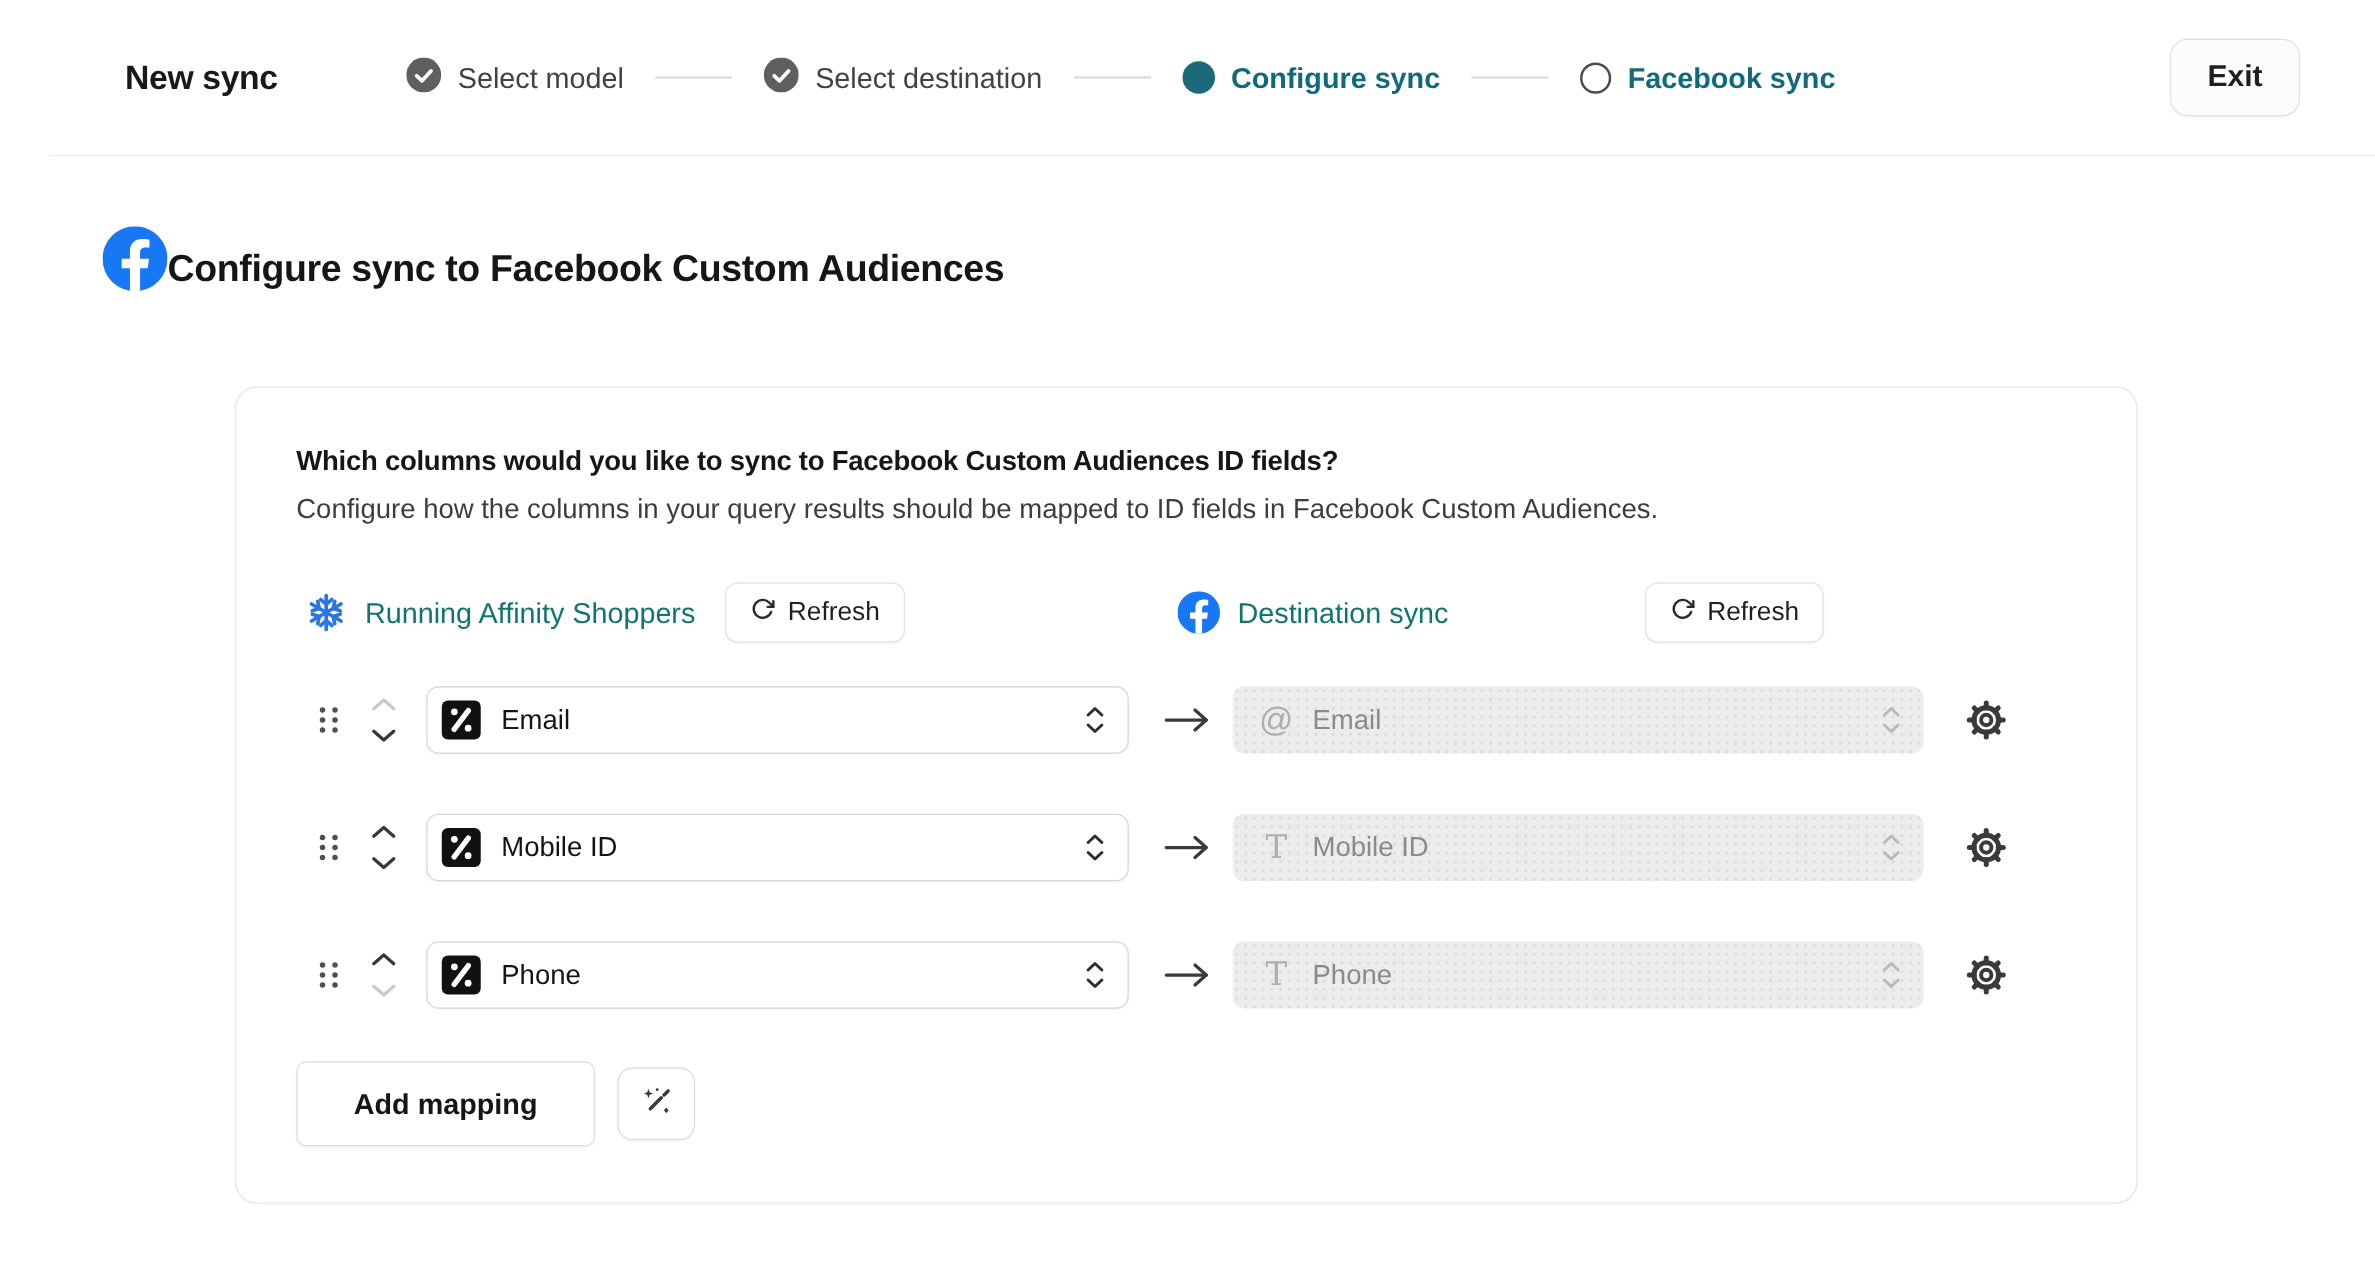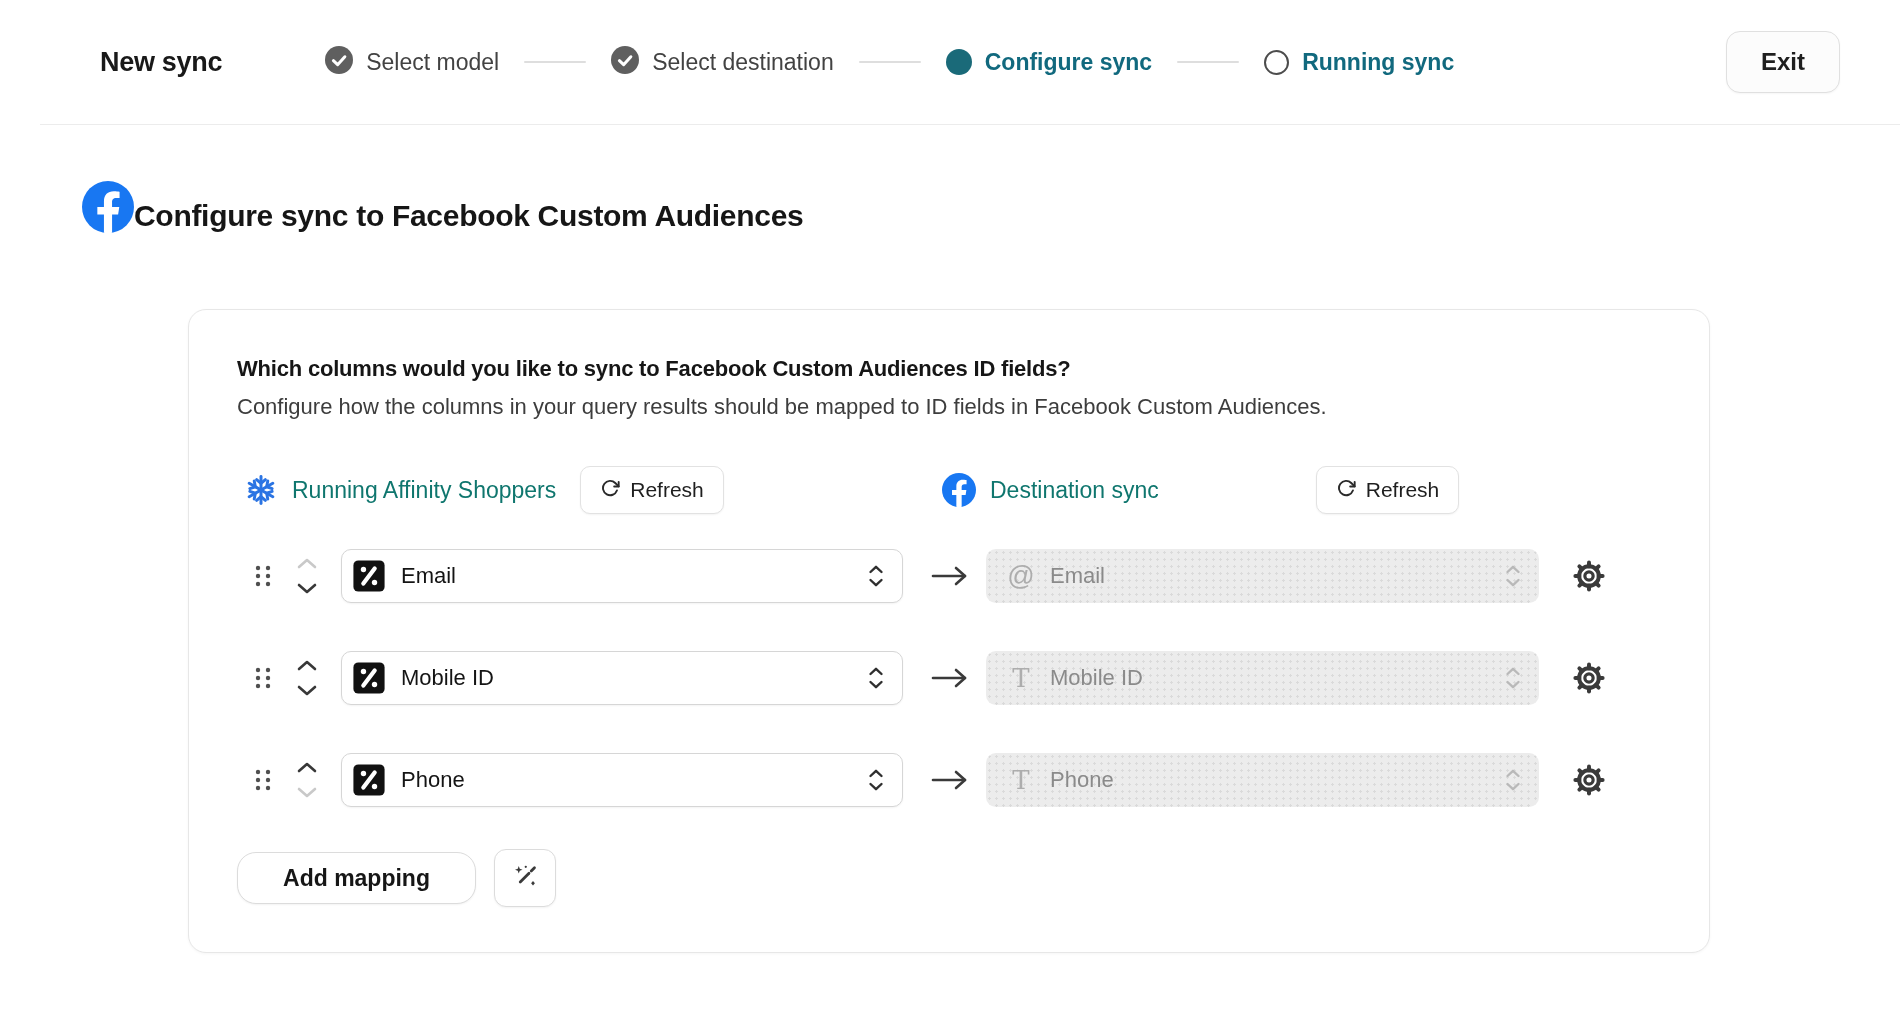--- a/index.html
+++ b/index.html
@@ -12,21 +12,21 @@
   .app-title { font-size:27px; font-weight:700; letter-spacing:-0.3px; margin-right:103px; }
   .stepper { display:flex; align-items:center; }
   .step { display:flex; align-items:center; gap:13px; cursor:pointer; }
   .step-label { font-size:23px; }
   .step.done .step-label { color:#424242; font-weight:500; }
   .step.active .step-label, .step.upcoming .step-label { color:#11697e; font-weight:600; }
   .sep { width:62px; height:2px; background:#dedede; border-radius:1px; margin:0 25px; }
   .icon-done { width:28px; height:28px; }
   .dot-active { width:26px; height:26px; border-radius:50%; background:#1a6a79; }
   .circle-upcoming { width:25px; height:25px; border-radius:50%; background:#fff; border:2px solid #4c4c4c; }
-  .exit-btn { margin-left:auto; width:114px; height:62px; border-radius:14px;
+  .exit-btn { margin-left:auto; width:104px; height:62px; border-radius:14px;
     background:#fcfcfc; border:1px solid #e0e0e0; font-size:24px; font-weight:600;
     color:#1f1f1f; font-family:inherit; cursor:pointer; box-shadow:0 1px 2px rgba(0,0,0,.04); }
 
   
   .page-heading { display:flex; align-items:flex-end; padding-left:82px; margin-top:56px; }
   .fb-badge-lg { width:52px; height:52px; display:block; }
   .page-heading h1 { font-size:30px; font-weight:600; letter-spacing:-0.3px; color:#161616; }
 
   
   .card { width:1522px; margin:76px 0 0 188px; background:#fff; border:1px solid #e7e7e7;
@@ -64,21 +64,21 @@
     background-image:radial-gradient(rgba(0,0,0,0.075) 1px, transparent 1.3px);
     background-size:7px 7px; padding:0 18px 0 18px; }
   .dest-type-icon { width:34px; text-align:center; margin-right:12px; font-size:27px; color:#adadad; }
   .dest-type-icon.serif-t { font-family:"DejaVu Serif", serif; font-size:26px; }
   .dest-select .select-label { color:#8a8a8a; }
   .dest-select .select-caret { color:#b9b9b9; }
   .gear-btn { background:none; border:none; padding:0; line-height:0; cursor:pointer; }
 
   
   .actions { display:flex; align-items:center; gap:18px; margin-top:27px; }
-  .add-mapping-btn { width:239px; height:52px; border-radius:19px; background:#fff;
+  .add-mapping-btn { width:239px; height:68px; border-radius:8px; background:#fff;
     border:1px solid #dcdcdc; font-family:inherit; font-size:23px; font-weight:600;
     color:#161616; cursor:pointer; box-shadow:0 1px 2px rgba(0,0,0,.05); }
   .wand-btn { width:62px; height:58px; border-radius:12px; background:#fff; border:1px solid #dcdcdc;
     display:flex; align-items:center; justify-content:center; cursor:pointer;
     box-shadow:0 1px 2px rgba(0,0,0,.05); }
 </style>
 </head>
 <body>
 
 <header class="topbar">
@@ -108,21 +108,21 @@
     <div class="sep"></div>
 
     <div class="step active">
       <span class="dot-active"></span>
       <span class="step-label">Configure sync</span>
     </div>
     <div class="sep"></div>
 
     <div class="step upcoming">
       <span class="circle-upcoming"></span>
-      <span class="step-label">Running sync</span>
+      <span class="step-label">Facebook sync</span>
     </div>
   </nav>
 
   <button class="exit-btn">Exit</button>
 </header>
 
 <main>
   <div class="page-heading">
     <span>
       <svg class="fb-badge-lg" viewBox="0 0 24 24">

